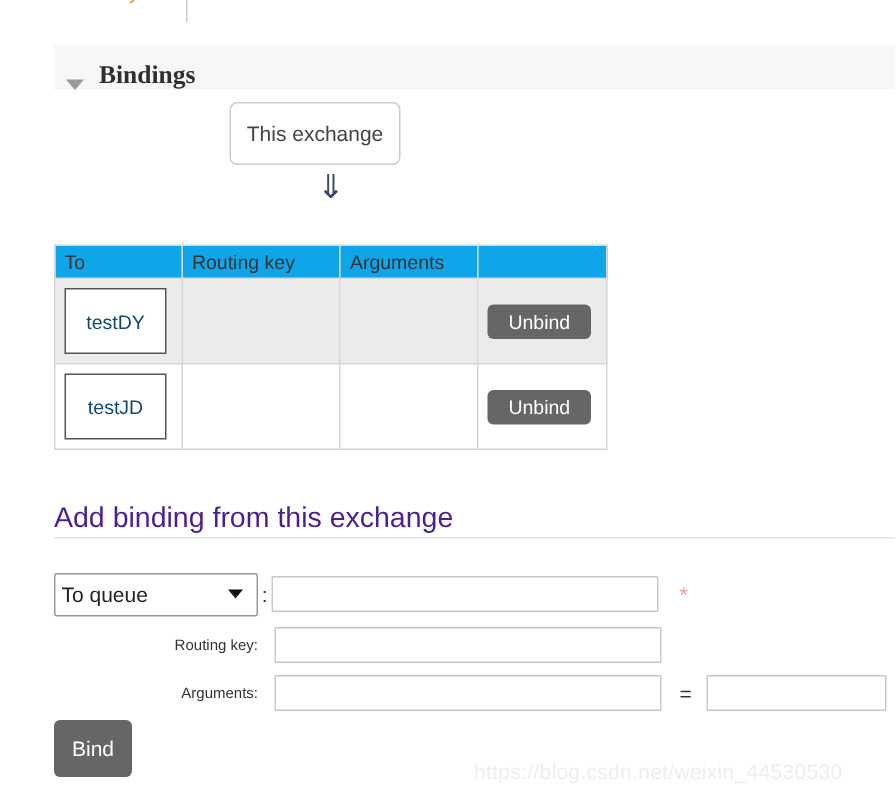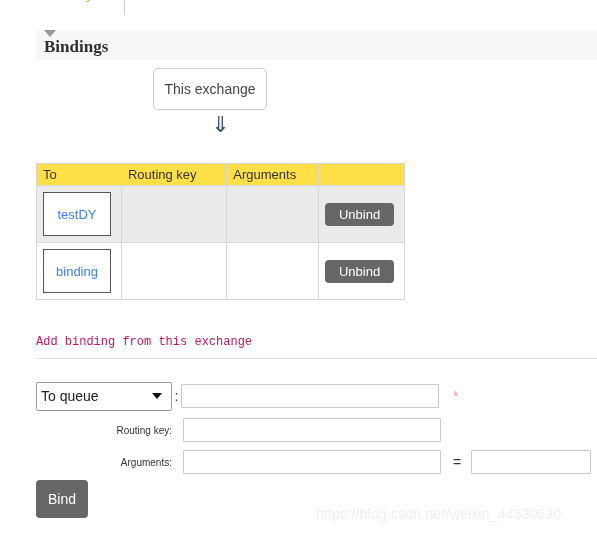--- a/index.html
+++ b/index.html
@@ -42,23 +42,22 @@
     background: #cccccc;
   }
 
   
   .section-header {
     position: absolute;
     left: 36px; top: 30px;
     width: 561px; height: 30px;
     background: #f7f7f7;
     display: flex;
-    align-items: flex-start;
+    align-items: flex-end;
     padding-left: 8px;
-    flex-direction: column;
   }
   .collapse-arrow {
     width: 0; height: 0;
     border-left: 6px solid transparent;
     border-right: 6px solid transparent;
     border-top: 7px solid #9a9a9a;
     margin-right: 10px;
   }
   .section-title {
     font-family: "Liberation Serif", serif;
@@ -99,21 +98,21 @@
     border-collapse: collapse;
     background: #ffffff;
   }
   .bindings-table th {
     font-weight: normal;
     font-size: 13px;
     color: #333333;
     text-align: left;
     padding: 3px 6px;
     border: 1px solid #d6d6d6;
-    background: #fde047;
+    background: #0ea5e9;
     height: 22px;
     margin-top: 24px;
   }
   .bindings-table td {
     border: 1px solid #d6d6d6;
     padding: 6px;
     height: 54px;
     vertical-align: middle;
     background: #ffffff;
   }
@@ -128,21 +127,21 @@
   .dest-chip {
     display: inline-flex;
     align-items: center;
     justify-content: center;
     min-width: 68px;
     height: 44px;
     padding: 0 8px;
     border: 1px solid #555555;
     background: #ffffff;
     font-size: 13px;
-    color: #3b82f6;
+    color: #0c4a6e;
   }
   .unbind-btn {
     display: inline-flex;
     align-items: center;
     justify-content: center;
     width: 69px;
     height: 23px;
     background: #666666;
     color: #ffffff;
     border: none;
@@ -151,23 +150,22 @@
     font-size: 13px;
     cursor: pointer;
     vertical-align: top;
   }
   .cell-act { text-align: left; vertical-align: top; padding-top: 5px; margin-left: 24px; }
 
   
   .form-heading {
     position: absolute;
     left: 36px; top: 335px;
-    font-size: 12px;
-    color: #be185d;
-    font-family: Liberation Mono, monospace;
+    font-size: 19px;
+    color: #4c1d95;
   }
   .form-rule {
     position: absolute;
     left: 36px; top: 358px;
     width: 561px; height: 1px;
     background: #e2e2e2;
   }
 
   .form-row {
     position: absolute;
@@ -295,21 +293,21 @@
         <span class="dest-chip">testDY</span>
       </td>
       <td></td>
       <td></td>
       <td class="cell-act">
         <button class="unbind-btn">Unbind</button>
       </td>
     </tr>
     <tr>
       <td>
-        <span class="dest-chip">binding</span>
+        <span class="dest-chip">testJD</span>
       </td>
       <td></td>
       <td></td>
       <td class="cell-act">
         <button class="unbind-btn">Unbind</button>
       </td>
     </tr>
   </tbody>
 </table>
 

